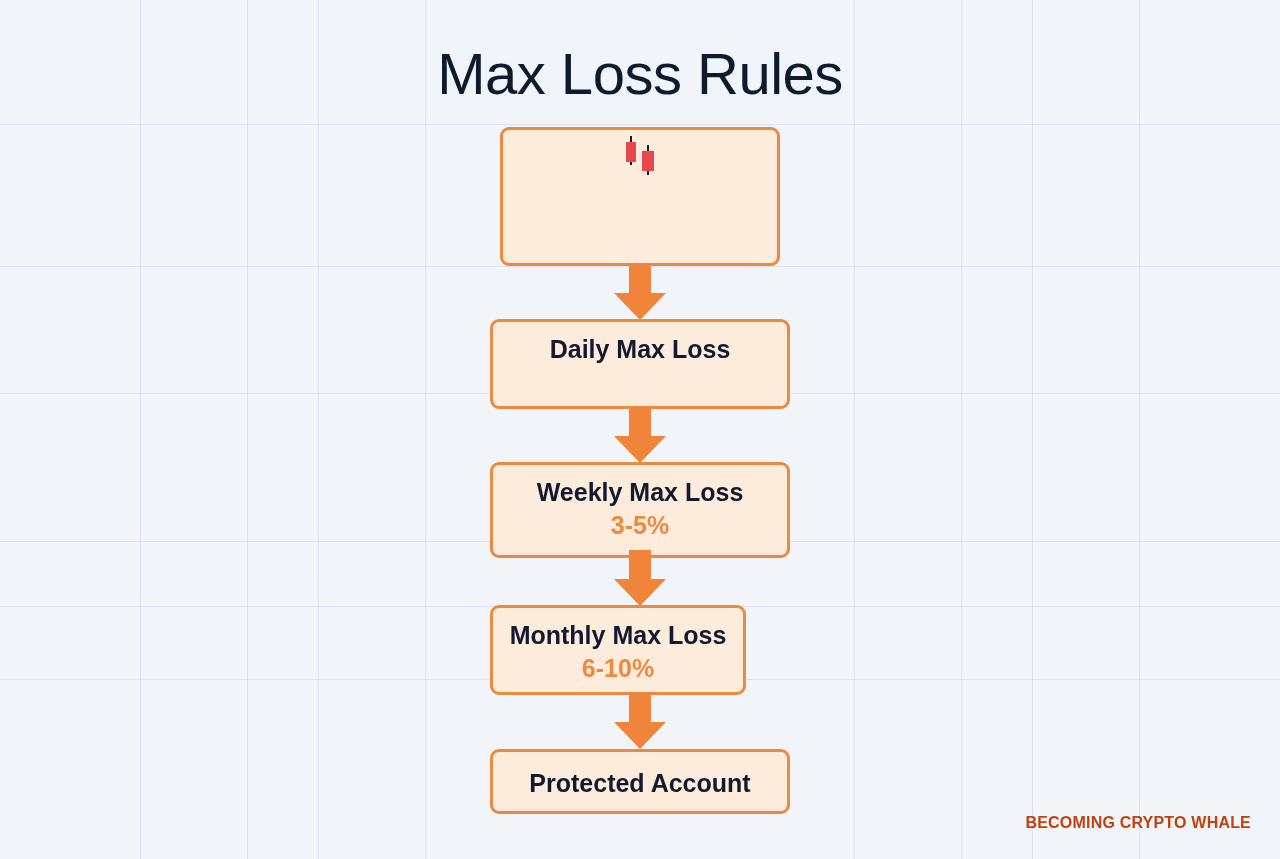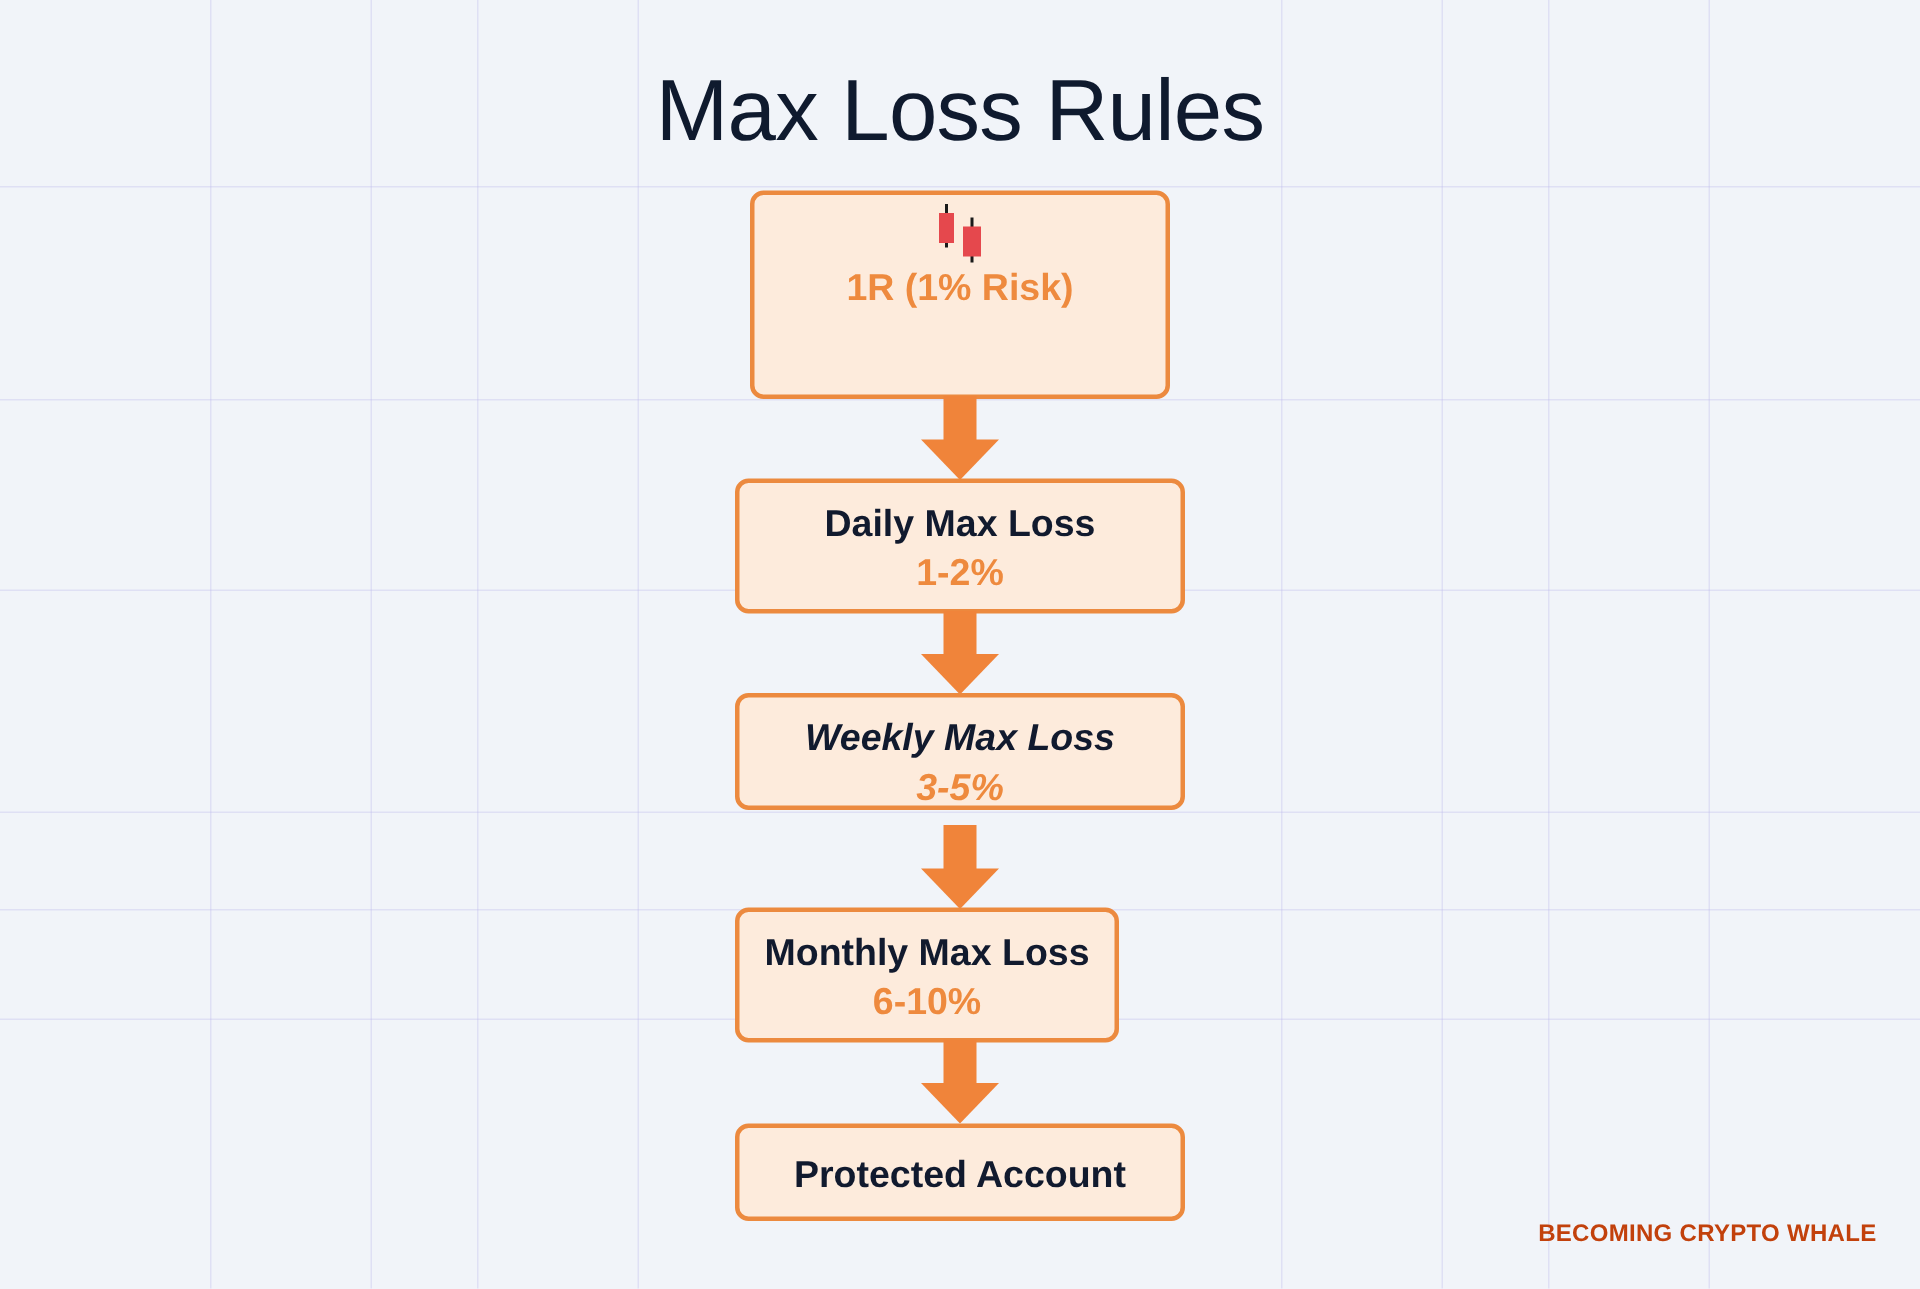--- a/index.html
+++ b/index.html
@@ -53,39 +53,37 @@
 
 <div class="title">Max Loss Rules</div>
 
 <div class="box" style="left:500px; top:127px; width:280px; height:139px;">
   <div class="candles" style="margin-top:6px;">
     <div class="wick" style="left:10px; top:0px; height:29px;"></div>
     <div class="body" style="left:6px; top:6px; width:10px; height:20px;"></div>
     <div class="wick" style="left:27px; top:9px; height:30px;"></div>
     <div class="body" style="left:22px; top:15px; width:12px; height:20px;"></div>
   </div>
-  <div class="value" style="margin-top:2px;">1R (1% Risk)</div>
 </div>
 
 <svg class="arrow" style="left:614px; top:264px;" width="52" height="56" viewBox="0 0 52 56">
   <rect x="15" y="0" width="22" height="30" fill="#f0843a"></rect>
   <polygon points="0,29 52,29 26,56" fill="#f0843a"></polygon>
 </svg>
 
 <div class="box" style="left:490px; top:319px; width:300px; height:90px;">
   <div class="label" style="margin-top:13px;">Daily Max Loss</div>
-  <div class="value" style="margin-top:4px;">1-2%</div>
 </div>
 
 <svg class="arrow" style="left:614px; top:407px;" width="52" height="56" viewBox="0 0 52 56">
   <rect x="15" y="0" width="22" height="30" fill="#f0843a"></rect>
   <polygon points="0,29 52,29 26,56" fill="#f0843a"></polygon>
 </svg>
 
-<div class="box" style="left:490px; top:462px; width:300px; height:78px;font-style:italic;">
+<div class="box" style="left:490px; top:462px; width:300px; height:96px;">
   <div class="label" style="margin-top:13px;">Weekly Max Loss</div>
   <div class="value" style="margin-top:4px;">3-5%</div>
 </div>
 
 <svg class="arrow" style="left:614px; top:550px;" width="52" height="56" viewBox="0 0 52 56">
   <rect x="15" y="0" width="22" height="30" fill="#f0843a"></rect>
   <polygon points="0,29 52,29 26,56" fill="#f0843a"></polygon>
 </svg>
 
 <div class="box" style="left:490px; top:605px; width:256px; height:90px;">

